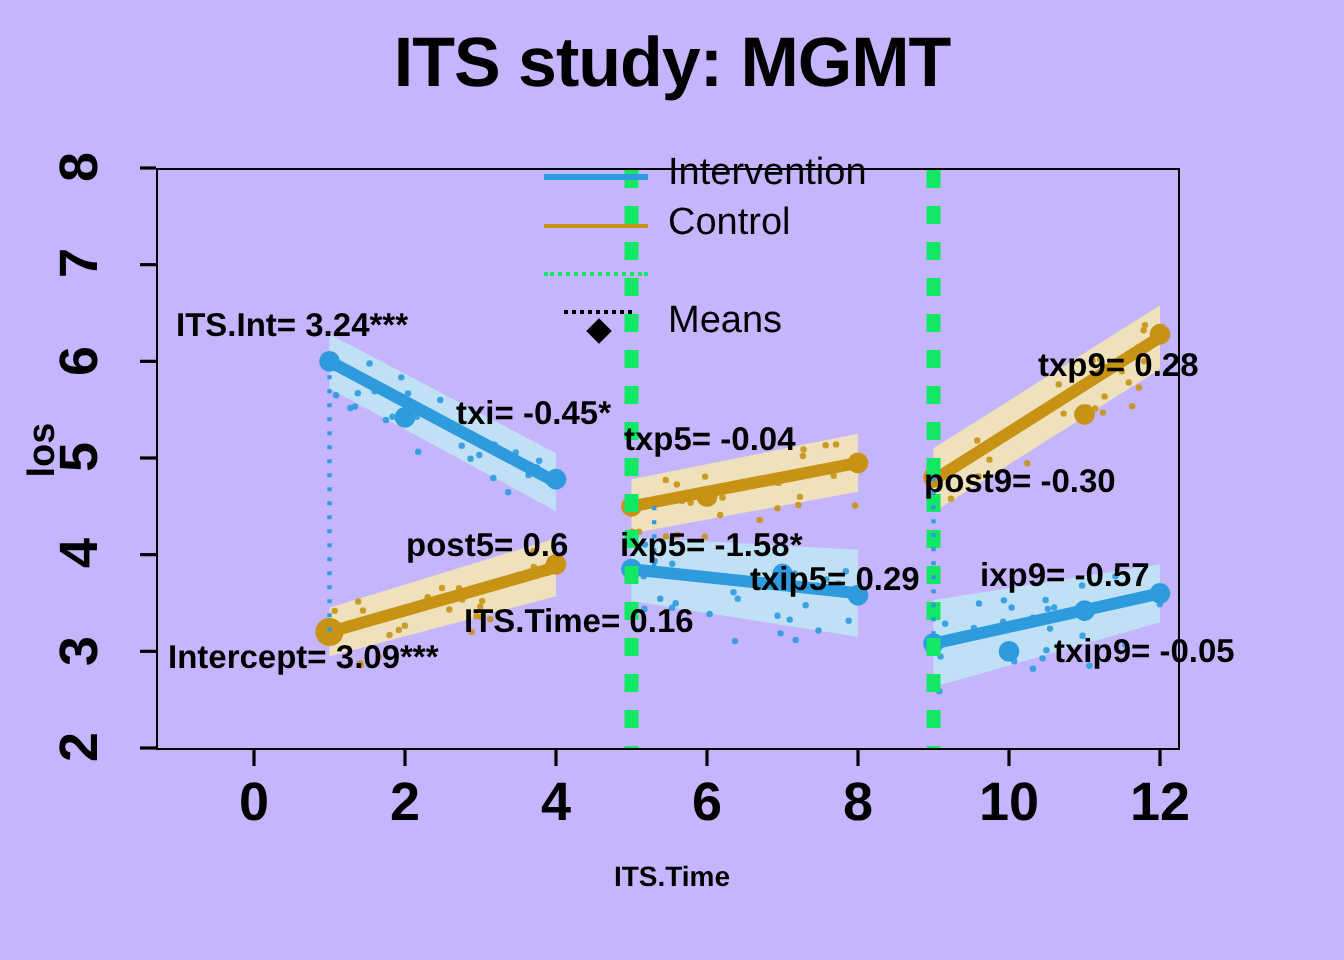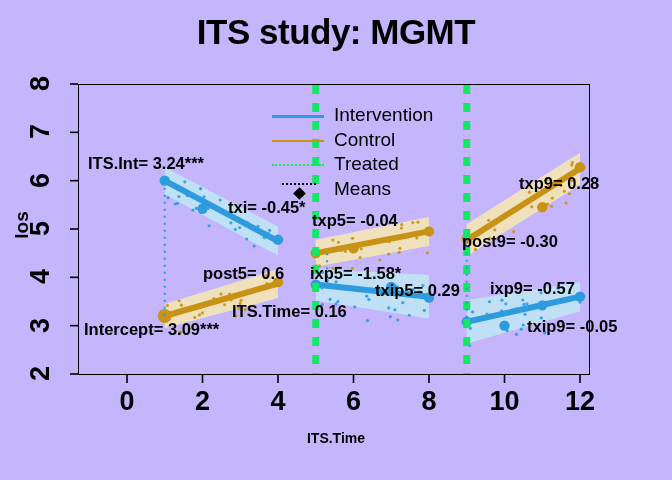--- a/index.html
+++ b/index.html
@@ -85,21 +85,21 @@
     position: absolute;
     font-size: 16.5px;
     font-weight: bold;
     color: #000000;
     white-space: nowrap;
     line-height: 1;
   }
   
   #legend {
     position: absolute;
-    left: 272px; top: 104px;
+    left: 272px; top: 76px;
     width: 175px;
     text-decoration: underline;
   }
   .legend-row {
     position: relative;
     height: 24.5px;
   }
   .legend-key {
     position: absolute;
     left: 0; top: 11px;
@@ -387,21 +387,20 @@
     <div class="legend-row">
       <div class="legend-key solid-blue"></div>
       <div class="legend-text">Intervention</div>
     </div>
     <div class="legend-row">
       <div class="legend-key solid-orange"></div>
       <div class="legend-text">Control</div>
     </div>
     <div class="legend-row">
       <div class="legend-key dotted-green"></div>
-      <div class="legend-text">Treated</div>
     </div>
     <div class="legend-row">
       <div class="legend-key dotted-dark means-mark">
         <div class="means-diamond"></div>
       </div>
       <div class="legend-text">Means</div>
     </div>
   </div>
 
   <div id="annotation-layer">

